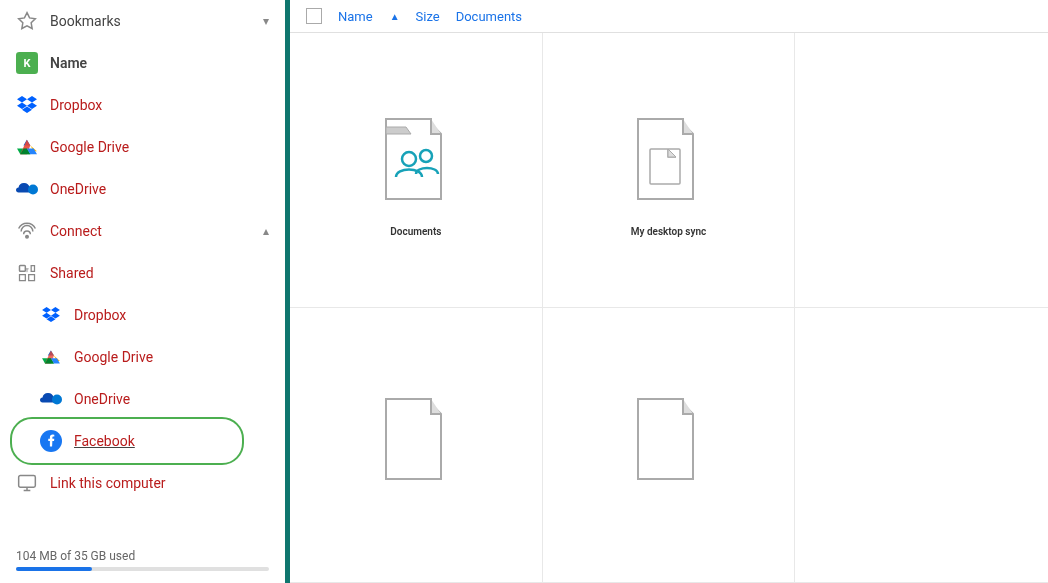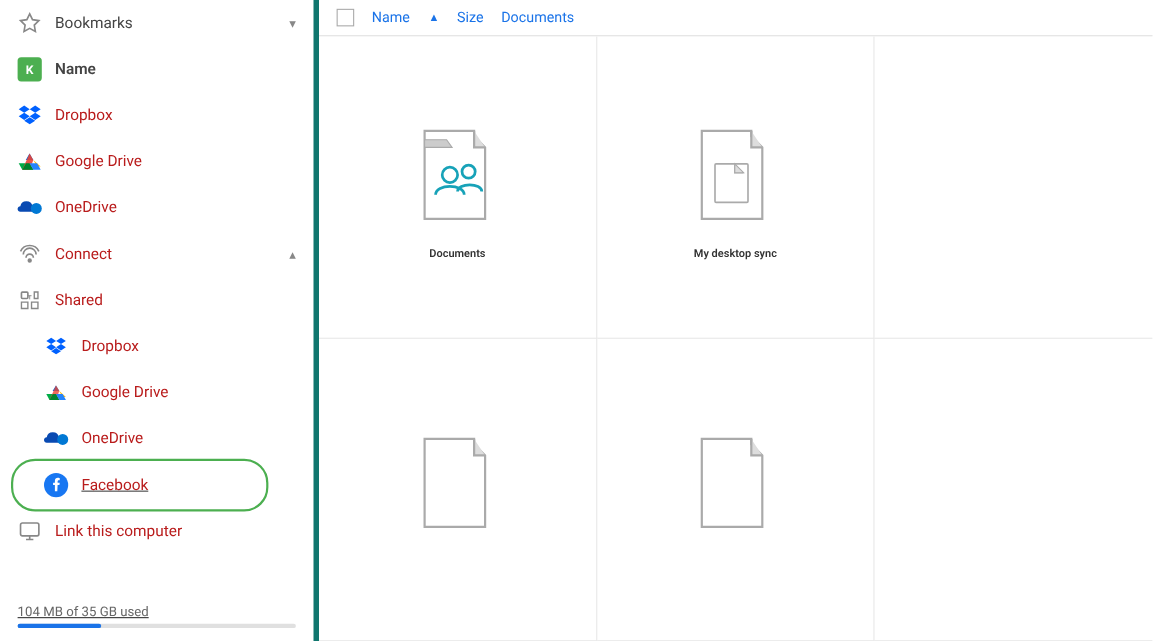--- a/index.html
+++ b/index.html
@@ -62,21 +62,20 @@
       height: 44px;
       border: 2.5px solid #4caf50;
       border-radius: 22px;
       pointer-events: none;
     }
 
     
     .storage-bar-container {
       padding: 12px 16px;
       margin-top: auto;
-      text-decoration: underline;
     }
     .storage-text { font-size: 12px; color: #666; margin-bottom: 4px; }
     .storage-bar-bg {
       width: 100%;
       height: 4px;
       background: #e0e0e0;
       border-radius: 2px;
     }
     .storage-bar-fill {
       height: 100%;

